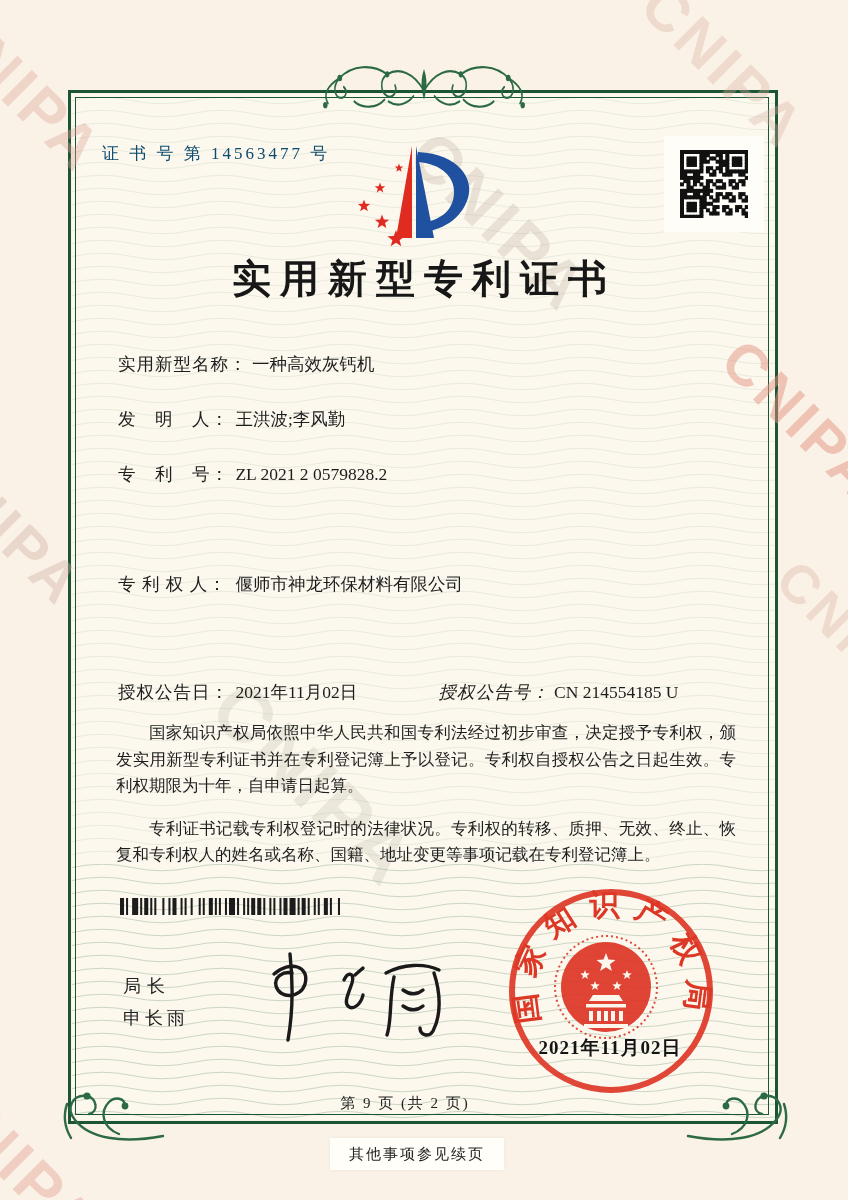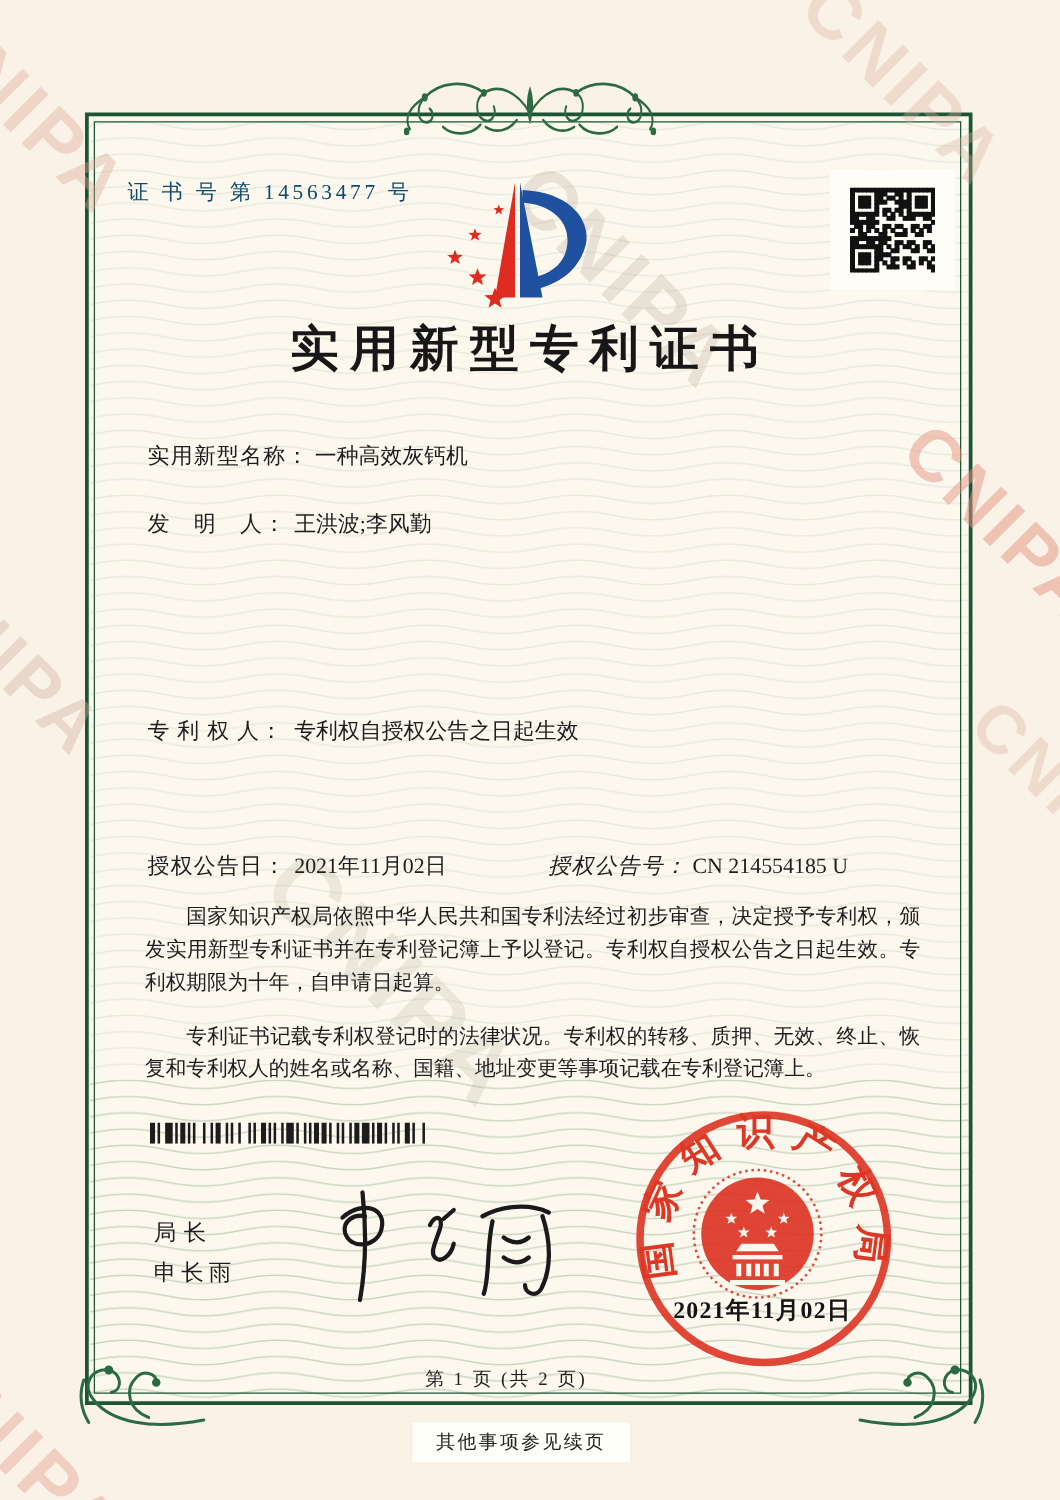--- a/index.html
+++ b/index.html
@@ -388,23 +388,27 @@
   <div class="abs title content">实用新型专利证书</div>
 
   <div class="abs row" style="top:352px;">
     <span class="lbl">实用新型名称：</span>
     <span>一种高效灰钙机</span>
   </div>
   <div class="abs row" style="top:407px;">
     <span class="lbl">发　明　人：</span>
     <span>王洪波;李风勤</span>
   </div>
+  <div class="abs row" style="top:462px;">
+    <span class="lbl">专　利　号：</span>
+    <span>ZL 2021 2 0579828.2</span>
+  </div>
   <div class="abs row" style="top:572px;">
     <span class="lbl">专 利 权 人：</span>
-    <span>专利权自授权公告之日起生效</span>
+    <span>偃师市神龙环保材料有限公司</span>
   </div>
   <div class="abs row" style="top:680px;">
     <span class="lbl">授权公告日：</span>
     <span>2021年11月02日</span>
     <span class="lbl2">授权公告号：</span>
     <span>CN 214554185 U</span>
   </div>
 
   <div class="abs body-text">
     <p>国家知识产权局依照中华人民共和国专利法经过初步审查，决定授予专利权，颁发实用新型专利证书并在专利登记簿上予以登记。专利权自授权公告之日起生效。专利权期限为十年，自申请日起算。</p>
@@ -493,16 +497,16 @@
       <rect x="84" y="126" width="4" height="10"></rect>
       <rect x="92" y="126" width="4" height="10"></rect>
       <rect x="99" y="126" width="4" height="10"></rect>
       <rect x="106" y="126" width="4" height="10"></rect>
       <rect x="114" y="126" width="4" height="10"></rect>
       <rect x="79" y="139" width="44" height="4"></rect>
     </g>
   </svg>
   <div class="abs seal-date">2021年11月02日</div>
 
-  <div class="abs page-no">第 1 页 (共 2 页)</div>
+  <div class="abs page-no">第 9 页 (共 2 页)</div>
   <div class="abs cont-note">其他事项参见续页</div>
 
 </div>
 
 </body></html>

